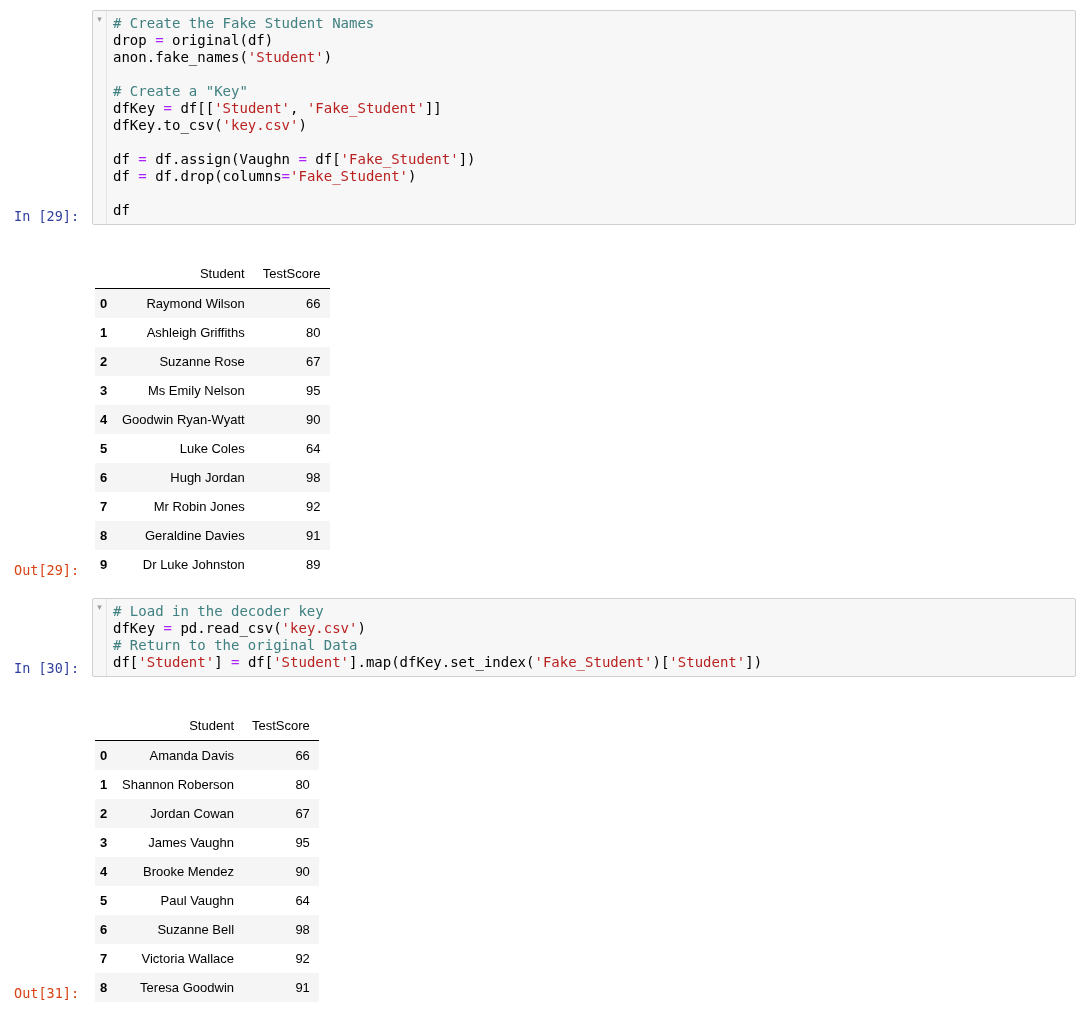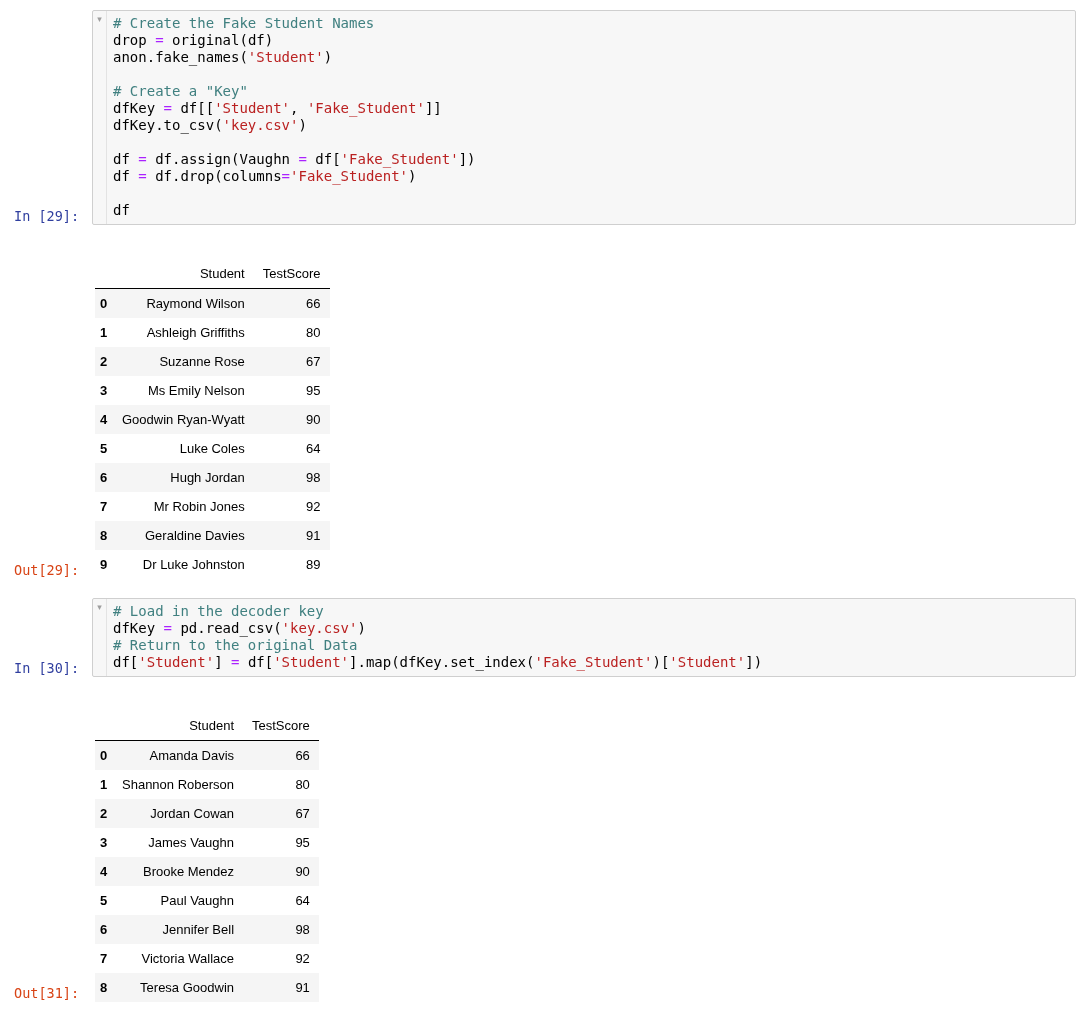--- a/index.html
+++ b/index.html
@@ -225,21 +225,21 @@
                 <td>Brooke Mendez</td>
                 <td>90</td>
               </tr>
               <tr>
                 <th>5</th>
                 <td>Paul Vaughn</td>
                 <td>64</td>
               </tr>
               <tr>
                 <th>6</th>
-                <td>Jennifer Bell</td>
+                <td>Suzanne Bell</td>
                 <td>98</td>
               </tr>
               <tr>
                 <th>7</th>
                 <td>Victoria Wallace</td>
                 <td>92</td>
               </tr>
               <tr>
                 <th>8</th>
                 <td>Teresa Goodwin</td>

